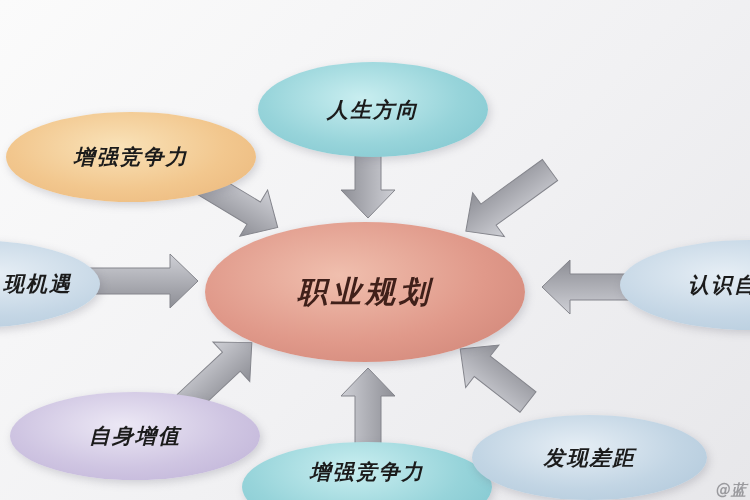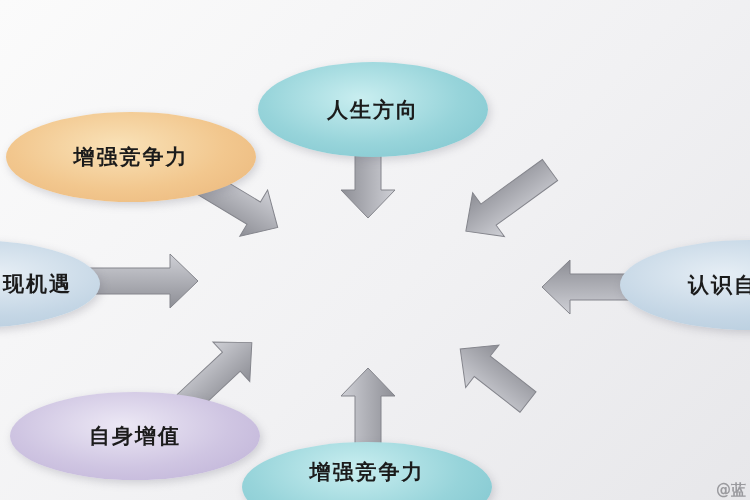--- a/index.html
+++ b/index.html
@@ -1,21 +1,21 @@
 <!DOCTYPE html>
 <html><head>
 <meta charset="utf-8">
 <style>
   html,body{margin:0;padding:0;}
   body{
     width:750px;height:500px;overflow:hidden;position:relative;
     font-family:"DejaVu Sans","Liberation Sans",sans-serif;
     background:linear-gradient(135deg,#fbfbfb 0%,#f1f1f3 55%,#e7e7ea 100%);
   }
-  .canvas{position:absolute;inset:0;}
+  .canvas{position:absolute;inset:0;font-style:italic;}
   .arrows{position:absolute;left:0;top:0;width:750px;height:500px;}
   .node{
     position:absolute;border-radius:50%;
     display:flex;align-items:center;justify-content:center;
     font-weight:bold;color:#1b1b1b;font-size:21px;letter-spacing:2px;
     box-shadow:2px 3px 8px rgba(110,110,125,0.28);
     box-sizing:border-box;
   }
   .node-center{
     left:205px;top:222px;width:320px;height:140px;
@@ -110,17 +110,23 @@
   </div>
 
   <div class="node node-selfvalue">
     <span>自身增值</span>
   </div>
 
   <div class="node node-careerdir">
     <span>增强竞争力</span>
   </div>
 
+  <div class="node node-gap">
+    <span>发现差距</span>
+  </div>
 
+  <div class="node node-center">
+    <span>职业规划</span>
+  </div>
 
   <div class="watermark">@蓝</div>
 
 </div>
 
 </body></html>

